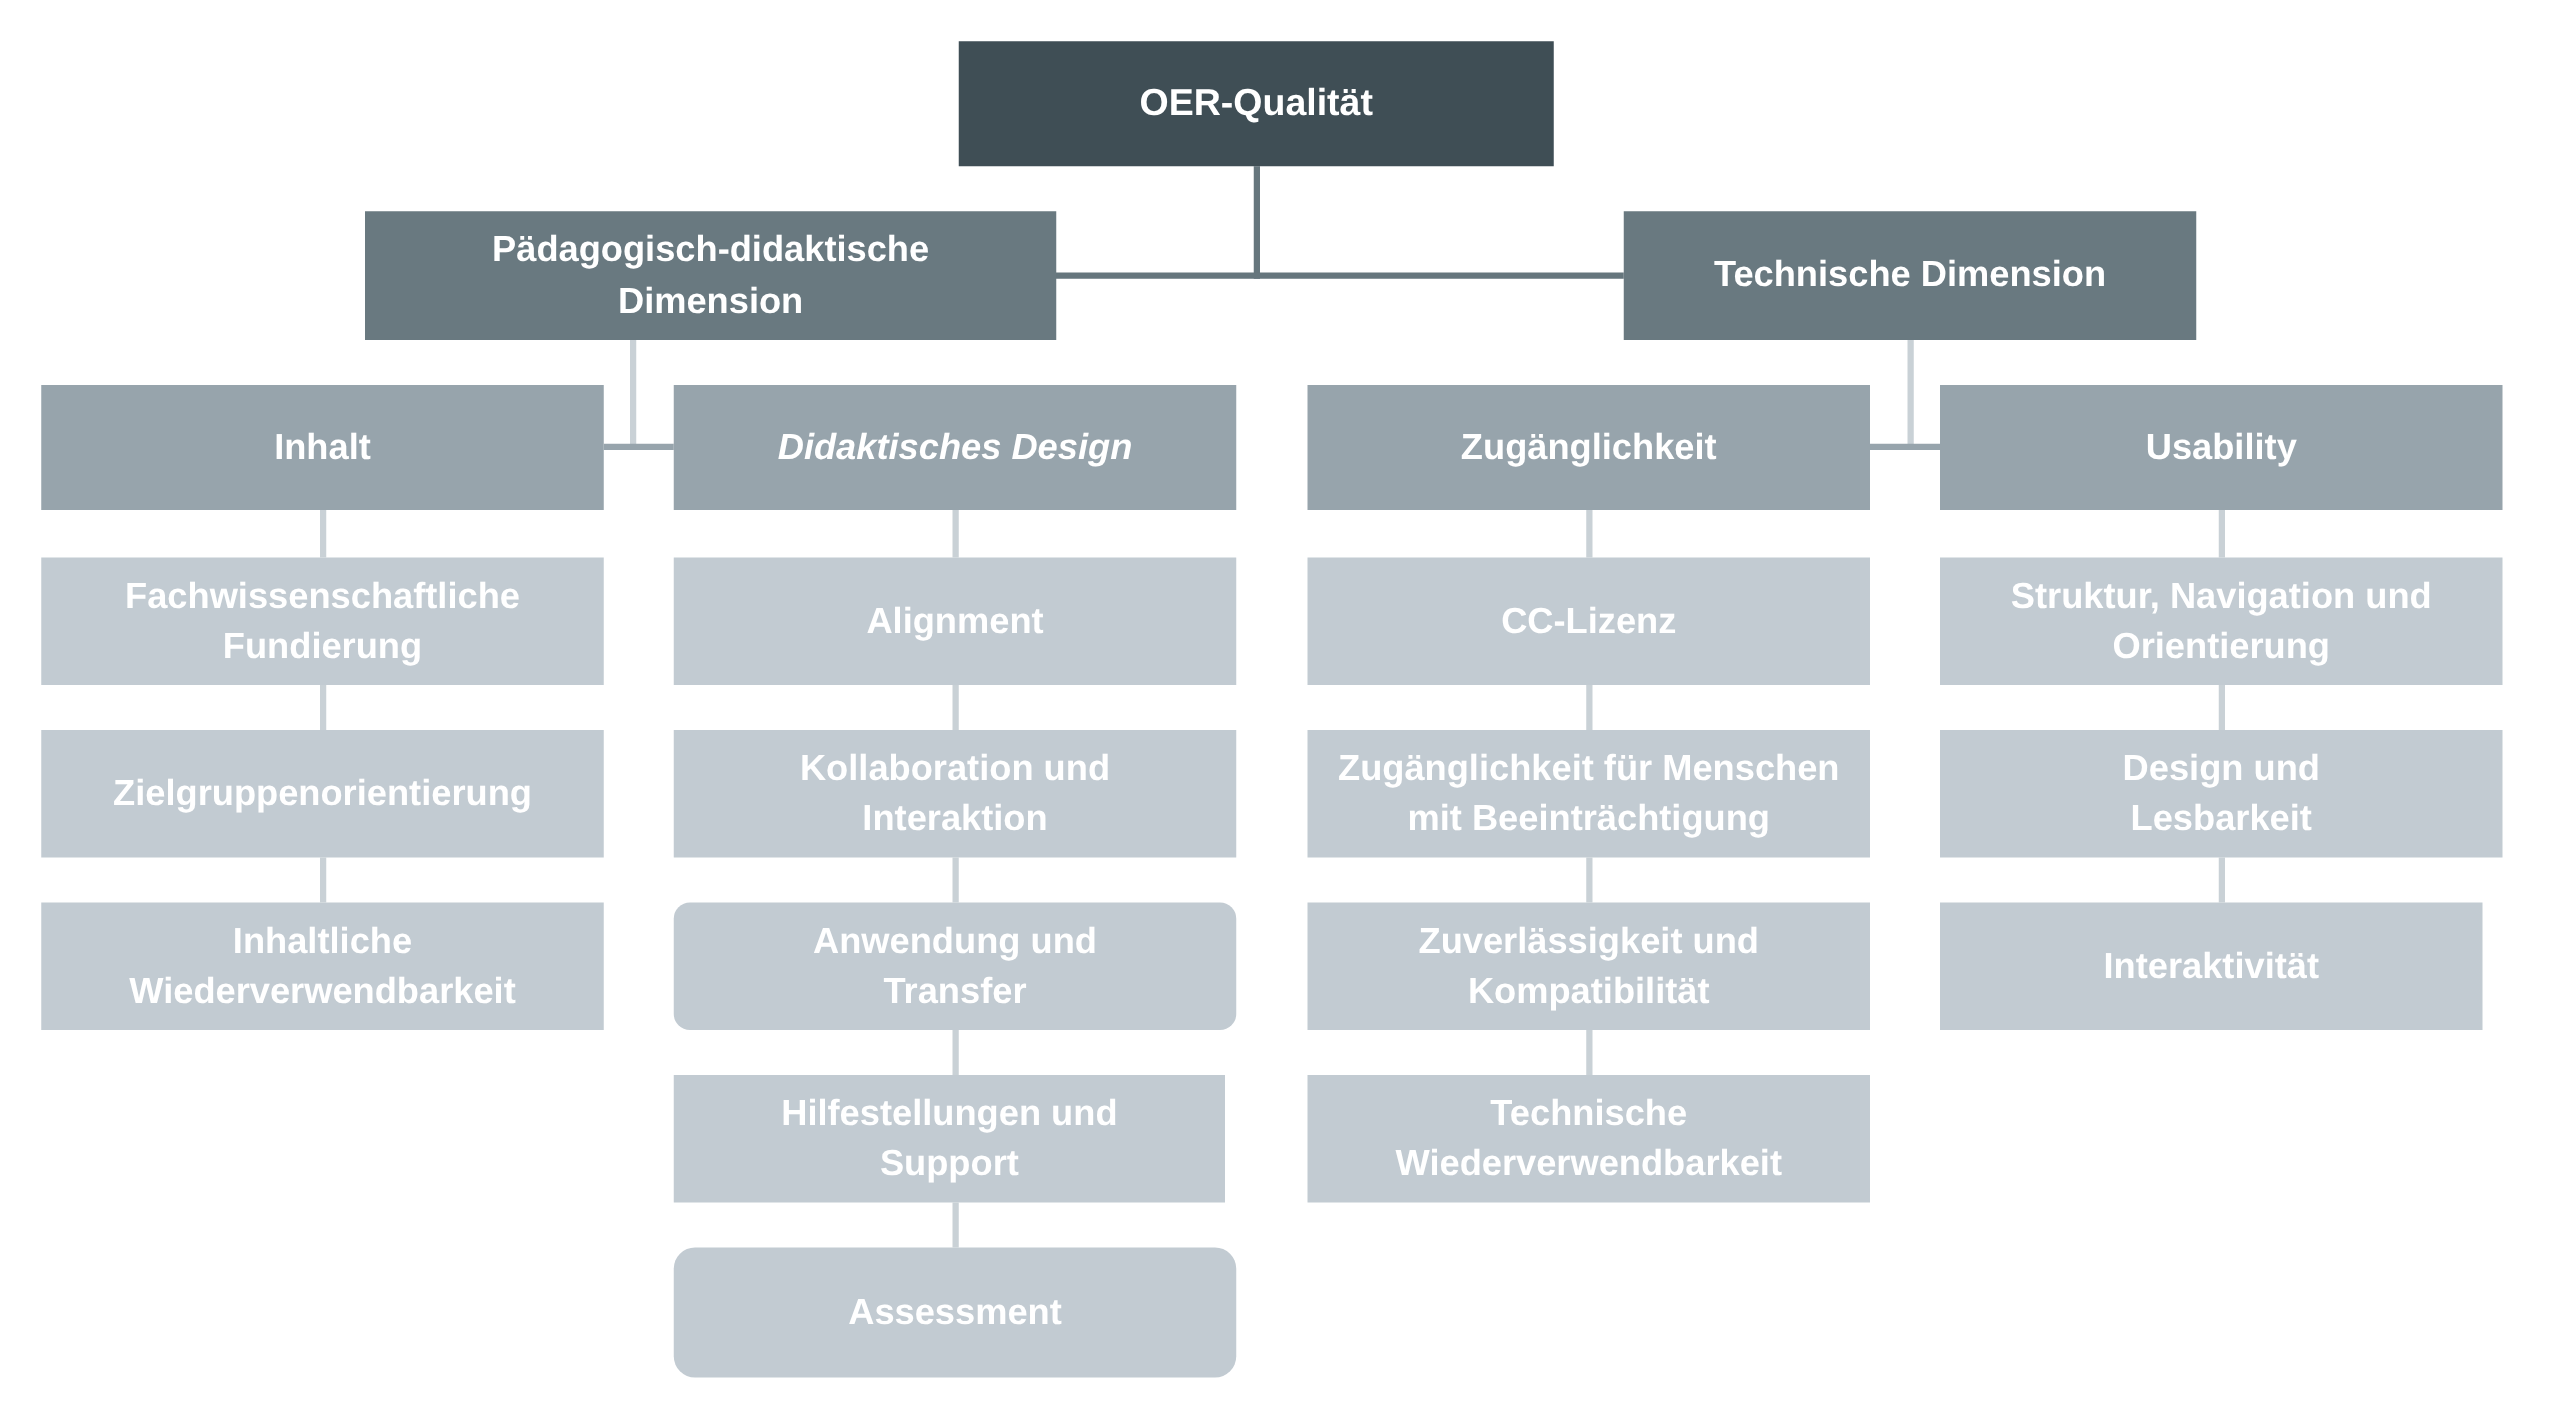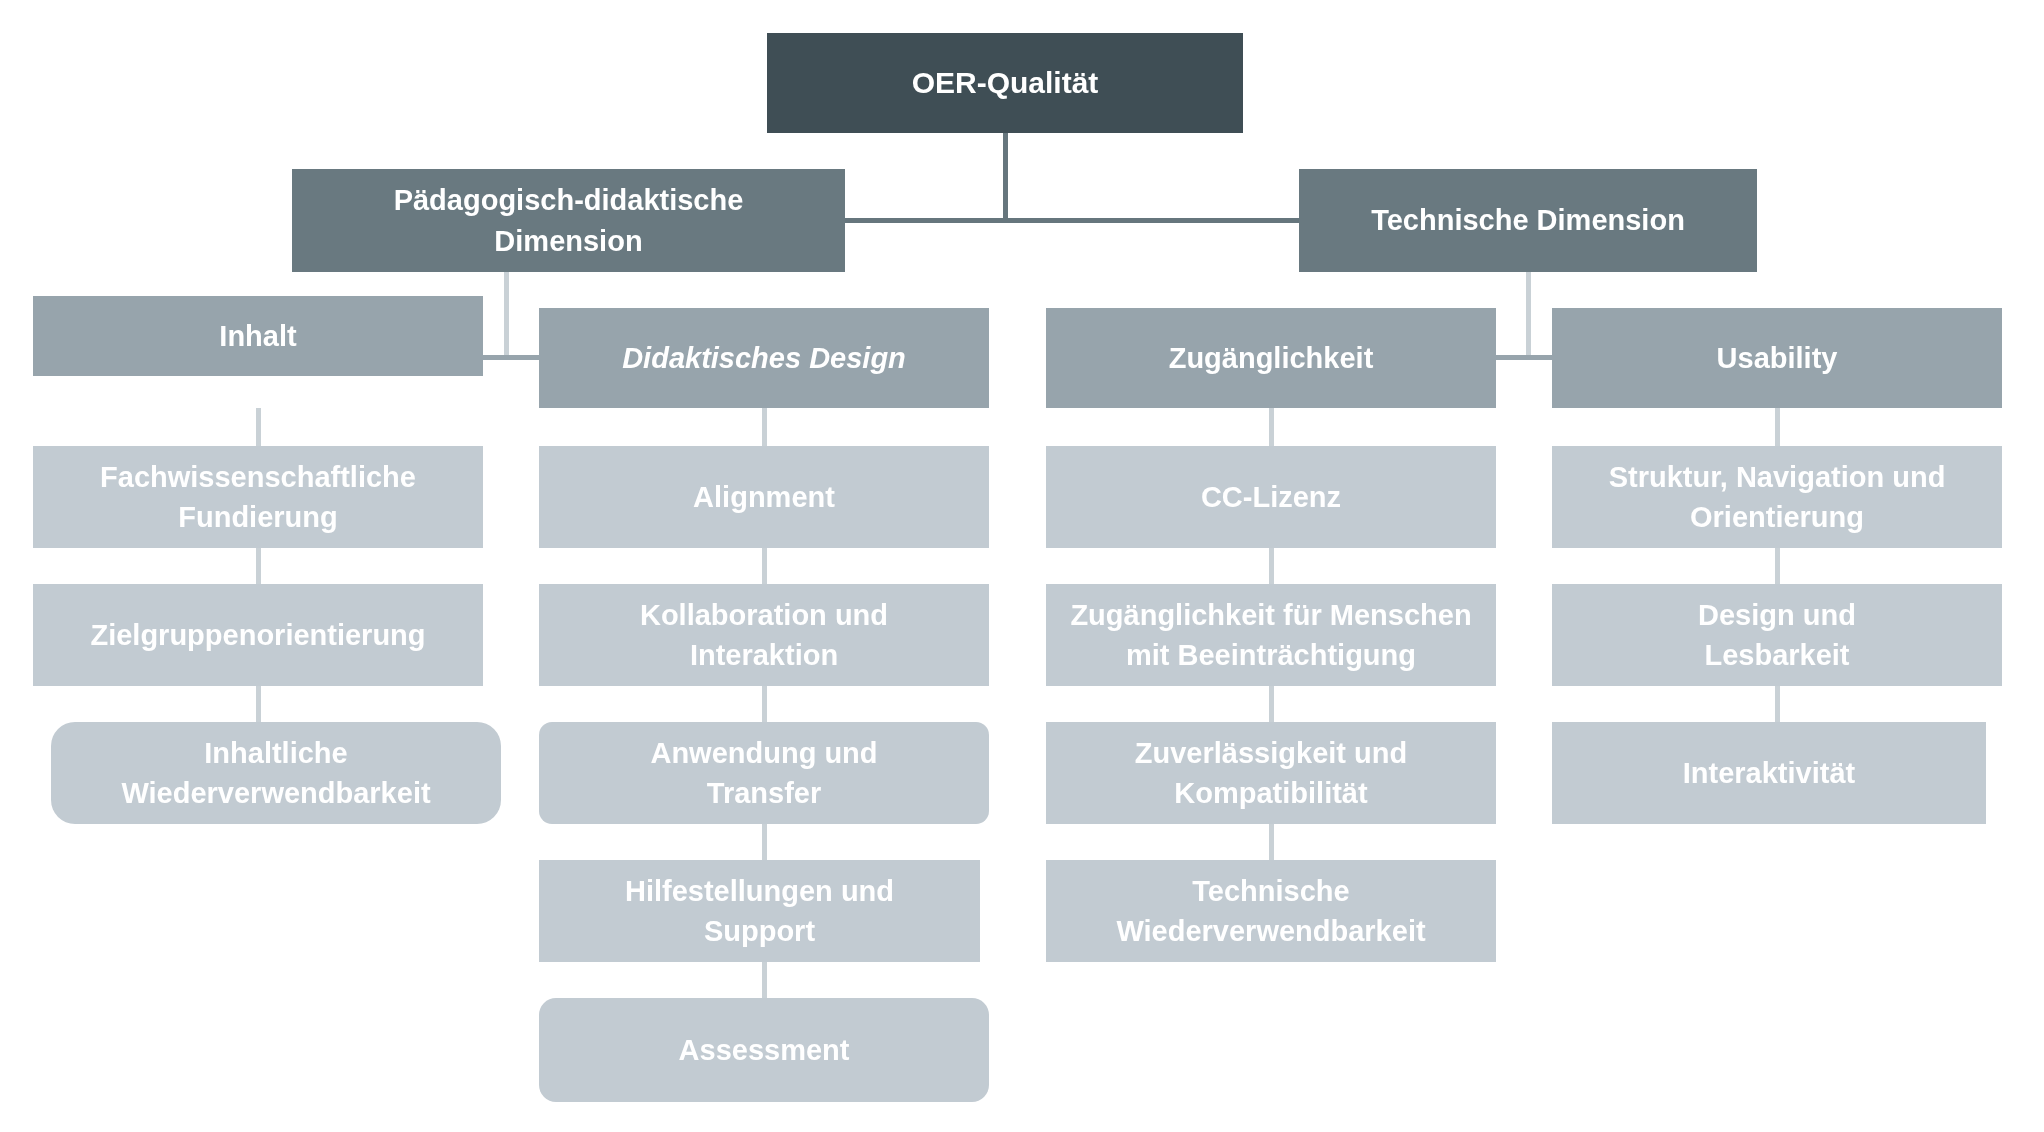--- a/index.html
+++ b/index.html
@@ -64,29 +64,29 @@
   <div class="line line-light" style="left:1775px;top:408px;width:5px;height:38px;"></div>
   <div class="line line-light" style="left:1775px;top:548px;width:5px;height:36px;"></div>
   <div class="line line-light" style="left:1775px;top:686px;width:5px;height:36px;"></div>
 
   <div class="node node--root" style="left:767px;top:33px;width:476px;height:100px;">OER-Qualität</div>
 
   <div class="node node--dimension" style="left:292px;top:169px;width:553px;height:103px;">Pädagogisch-didaktische
 Dimension</div>
   <div class="node node--dimension" style="left:1299px;top:169px;width:458px;height:103px;">Technische Dimension</div>
 
-  <div class="node node--category" style="left:33px;top:296px;width:450px;height:80px;">Inhalt</div>
+  <div class="node node--category" style="left:33px;top:308px;width:450px;height:100px;">Inhalt</div>
   <div class="node node--category" style="left:539px;top:308px;width:450px;height:100px;font-style:italic;">Didaktisches Design</div>
   <div class="node node--category" style="left:1046px;top:308px;width:450px;height:100px;">Zugänglichkeit</div>
   <div class="node node--category" style="left:1552px;top:308px;width:450px;height:100px;">Usability</div>
 
   <div class="node node--item" style="left:33px;top:446px;width:450px;height:102px;">Fachwissenschaftliche
 Fundierung</div>
   <div class="node node--item" style="left:33px;top:584px;width:450px;height:102px;">Zielgruppenorientierung</div>
-  <div class="node node--item" style="left:51px;top:722px;width:450px;height:102px;border-radius:24px;">Inhaltliche
+  <div class="node node--item" style="left:33px;top:722px;width:450px;height:102px;">Inhaltliche
 Wiederverwendbarkeit</div>
 
   <div class="node node--item" style="left:539px;top:446px;width:450px;height:102px;">Alignment</div>
   <div class="node node--item" style="left:539px;top:584px;width:450px;height:102px;">Kollaboration und
 Interaktion</div>
   <div class="node node--item" style="left:539px;top:722px;width:450px;height:102px;border-radius:13px;">Anwendung und
 Transfer</div>
   <div class="node node--item" style="left:539px;top:860px;width:441px;height:102px;">Hilfestellungen und
 Support</div>
   <div class="node node--item" style="left:539px;top:998px;width:450px;height:104px;border-radius:17px;">Assessment</div>

